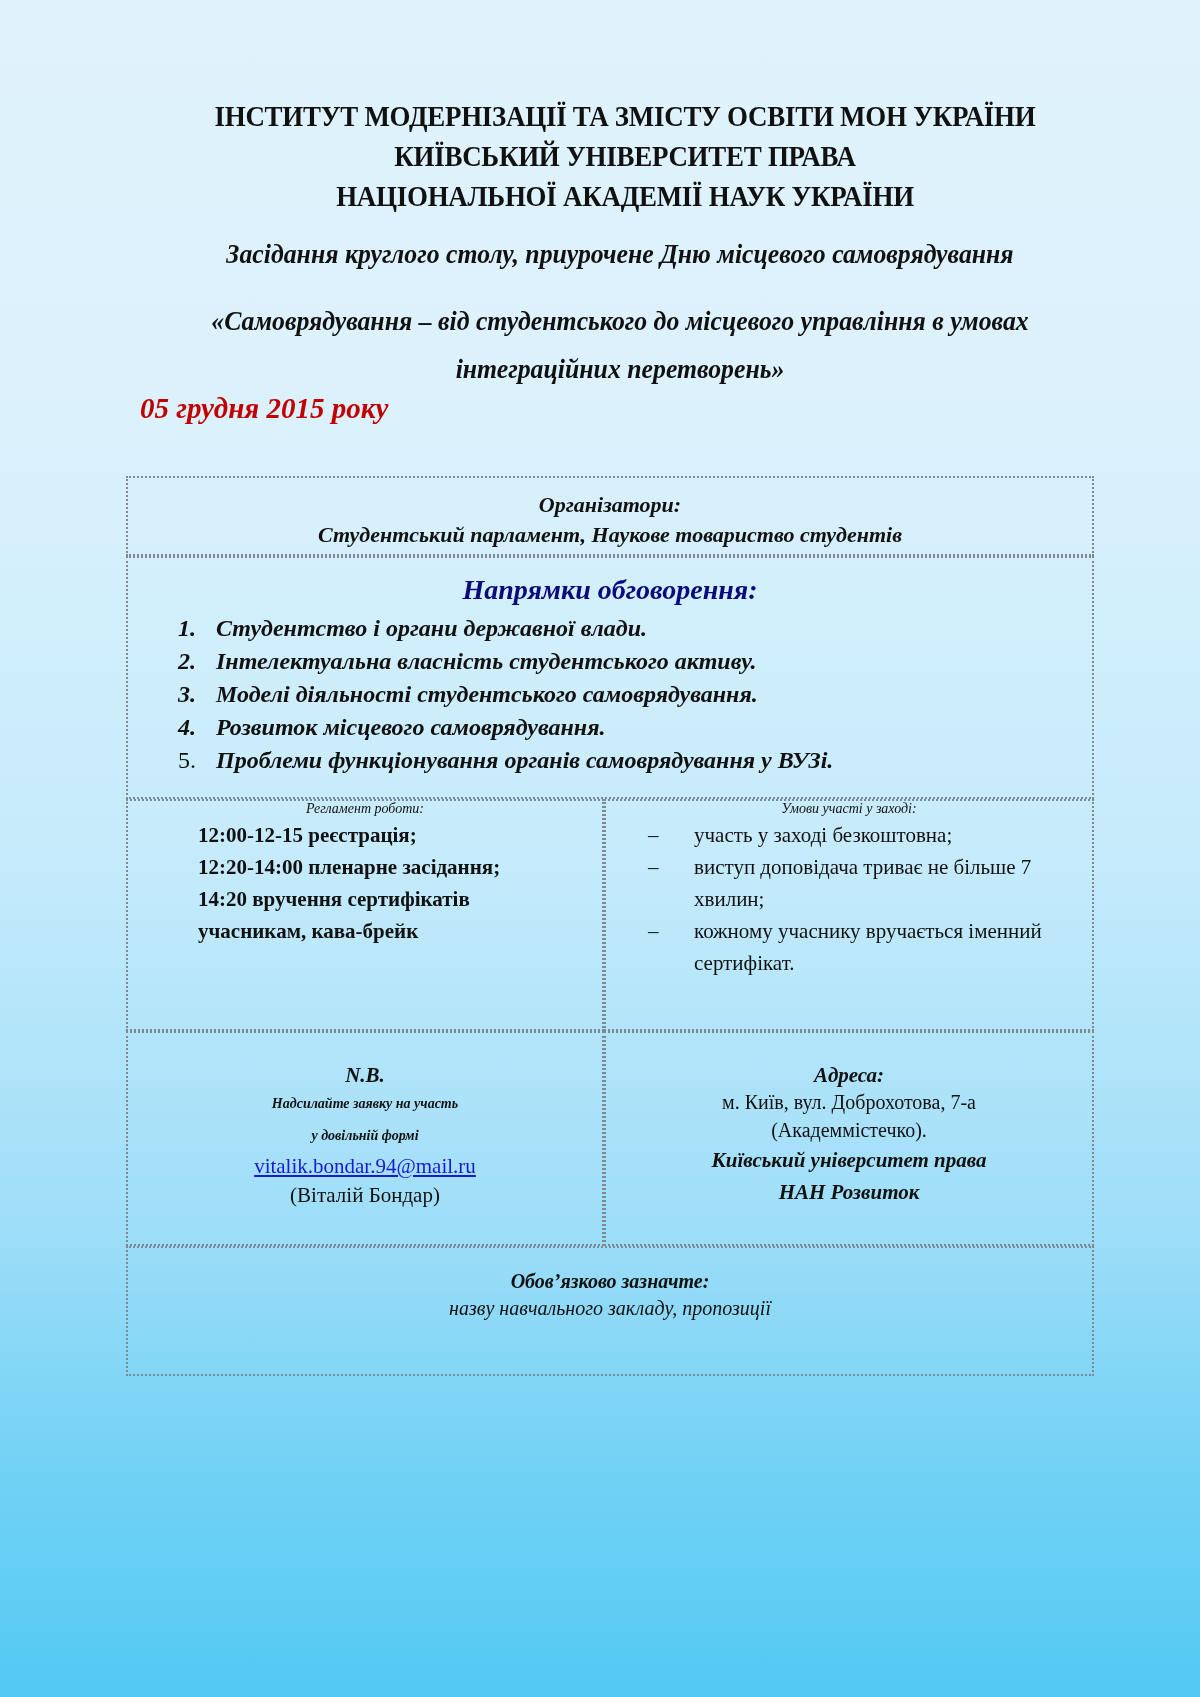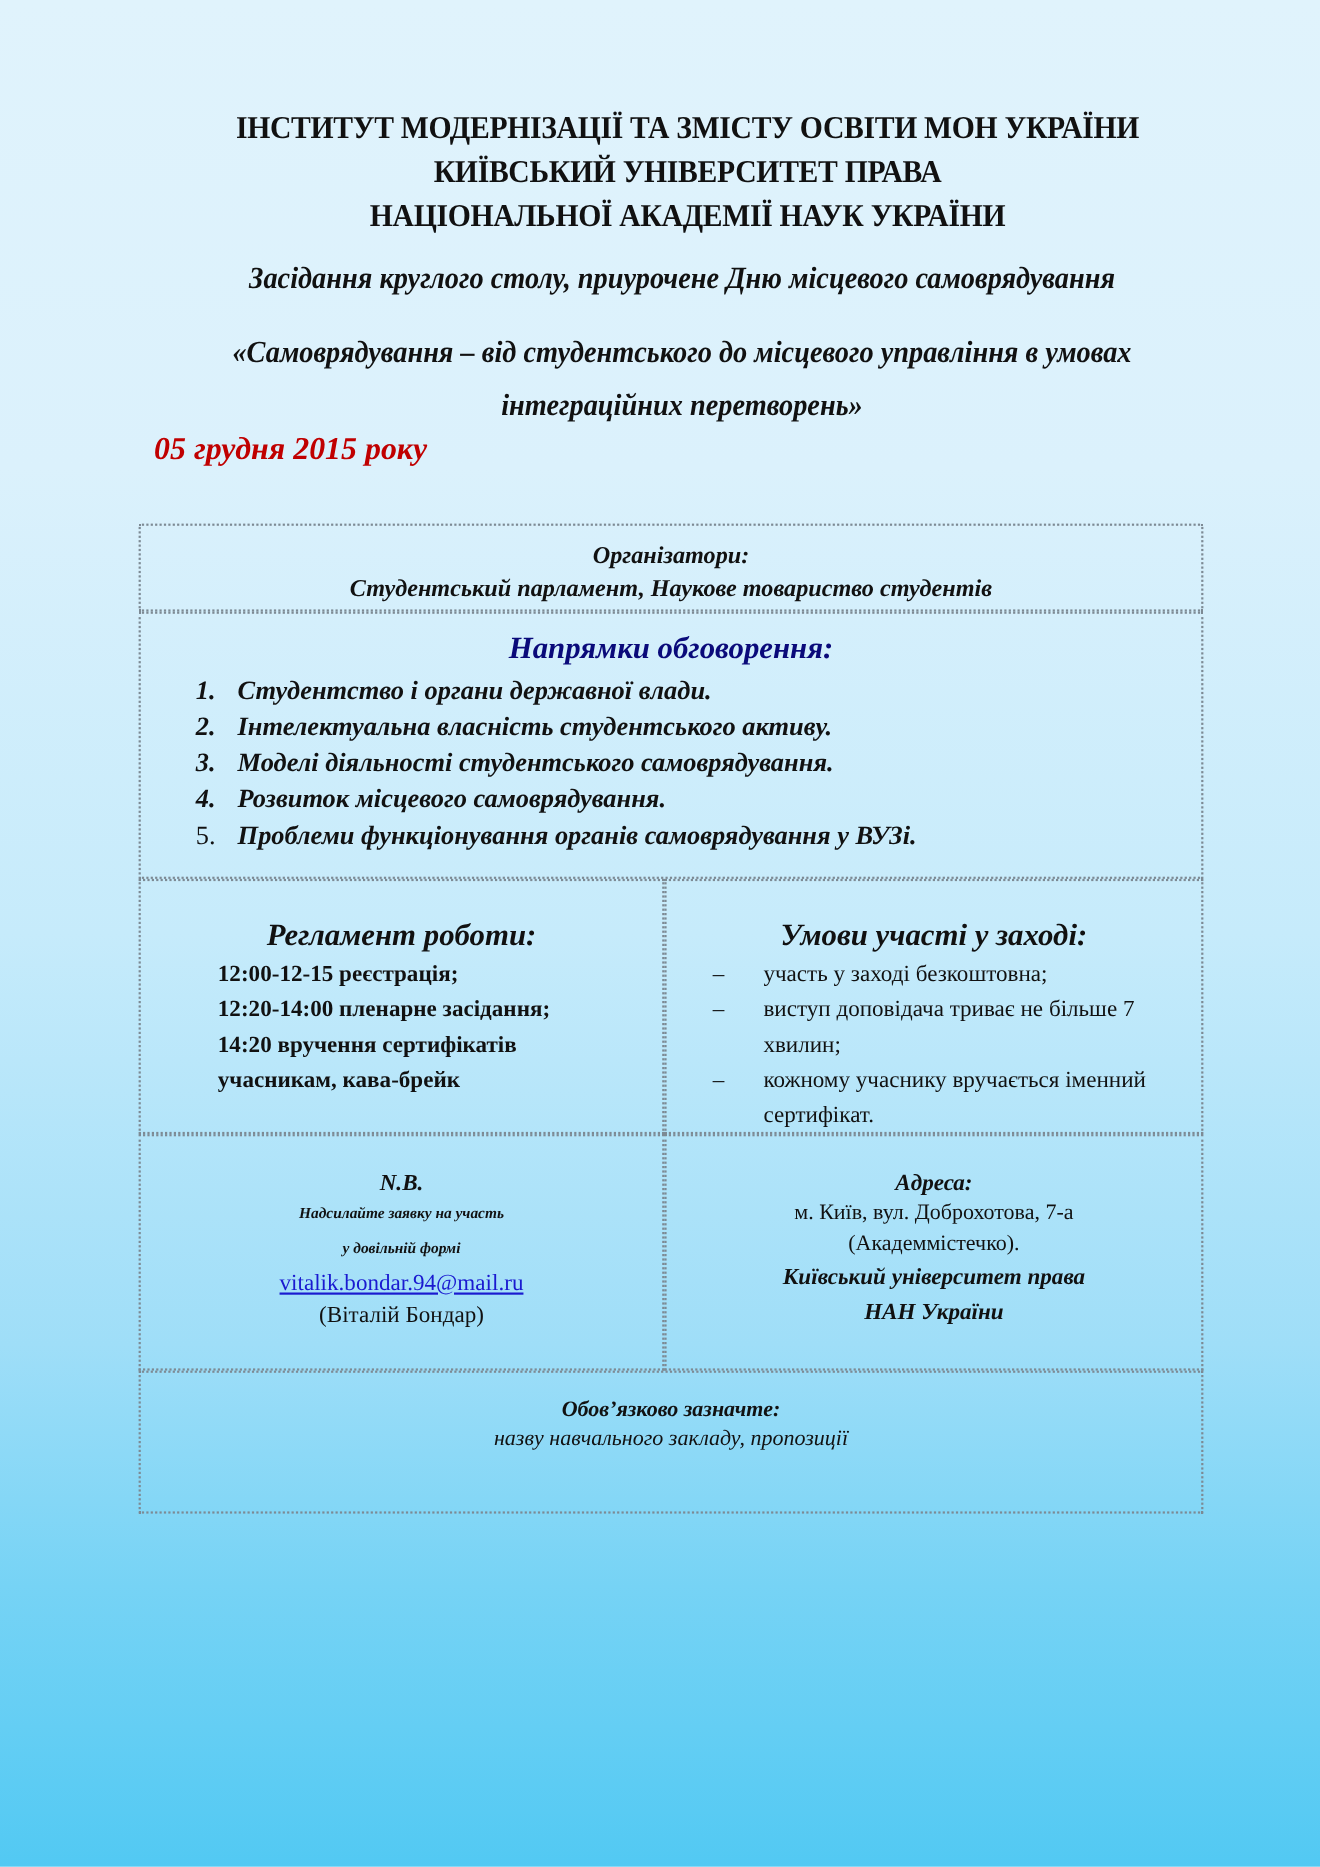--- a/index.html
+++ b/index.html
@@ -28,21 +28,21 @@
     .row-addr { left: 478px; top: 555px; width: 490px; height: 215px; }
     .row-must { left: 0; top: 770px; width: 968px; height: 130px; }
     .org-title { margin-top: 14px; font-size: 22px; font-style: italic; font-weight: bold; }
     .org-text { font-size: 22px; font-style: italic; font-weight: bold; margin-top: 4px; }
     .dir-title { margin-top: 16px; font-size: 28px; font-style: italic; font-weight: bold; color: #0a0a7a; }
     .dir-list { list-style: none; margin: 6px 0 0 0; padding: 0 0 0 50px; text-align: left; }
     .dir-list li { font-size: 24px; font-style: italic; font-weight: bold; line-height: 33px; display: flex; }
     .dir-list .num { width: 38px; display: inline-block; }
     .dir-list li.last .num { font-weight: normal; font-style: normal; }
 
-    .sch-title, .cond-title { margin-top: 34px; font-size: 28px; font-style: italic; font-weight: bold; }
+    .sch-title, .cond-title { font-size: 14px; font-style: italic; font-weight: normal; }
     .sch-lines { text-align: left; padding-left: 70px; margin-top: 2px; font-weight: bold; }
     .sch-lines div { font-size: 21px; line-height: 32px; }
     .cond-list { text-align: left; padding-left: 42px; margin-top: 2px; }
     .cond-item { display: flex; font-size: 21px; line-height: 32px; }
     .cond-item .dash { width: 46px; flex: none; }
 
     .nb-title { margin-top: 30px; font-size: 21px; font-style: italic; font-weight: bold; }
     .nb-text { font-size: 14px; font-style: italic; font-weight: bold; line-height: 32px; }
     .nb-small { font-size: 20px; font-style: italic; line-height: 28px; }
     .email { font-size: 21px; color: #1a1ad0; text-decoration: underline; line-height: 28px; cursor: pointer; }
@@ -137,20 +137,20 @@
     <div class="nb-text">у довільній формі</div>
     <div><a class="email">vitalik.bondar.94@mail.ru</a></div>
     <div class="who">(Віталій Бондар)</div>
   </div>
 
   <div class="cell row-addr">
     <div class="addr-title">Адреса:</div>
     <div class="addr-line">м. Київ, вул. Доброхотова, 7-а</div>
     <div class="addr-line">(Академмістечко).</div>
     <div class="addr-bold">Київський університет права</div>
-    <div class="addr-bold">НАН України</div>
+    <div class="addr-bold">НАН Розвиток</div>
   </div>
 
   <div class="cell row-must">
     <div class="must-title">Обов’язково зазначте:</div>
     <div class="must-text">назву навчального закладу, пропозиції</div>
   </div>
 </div>
 
 </body></html>

